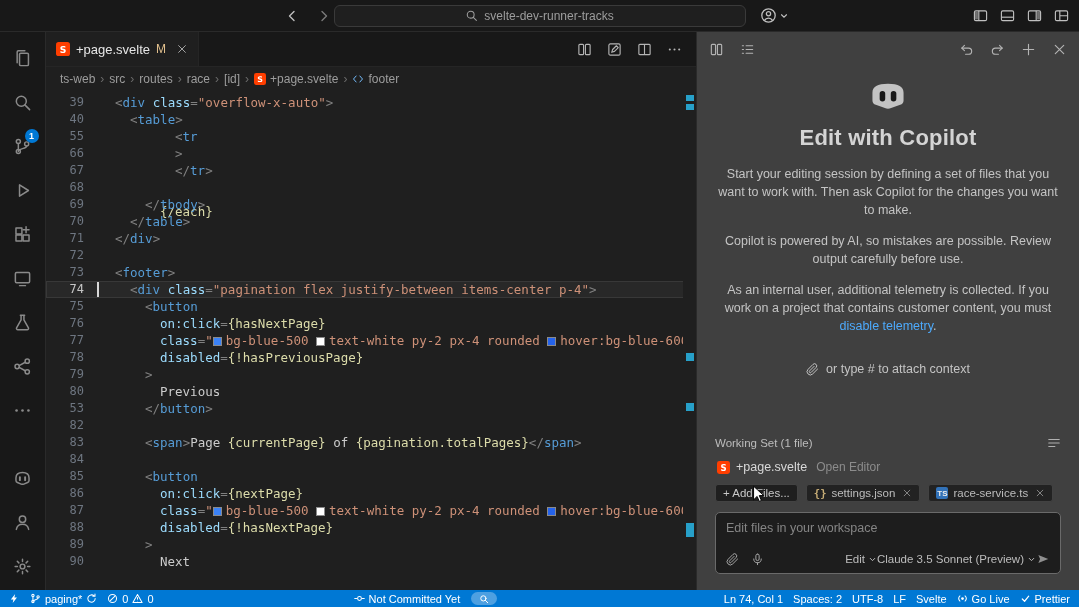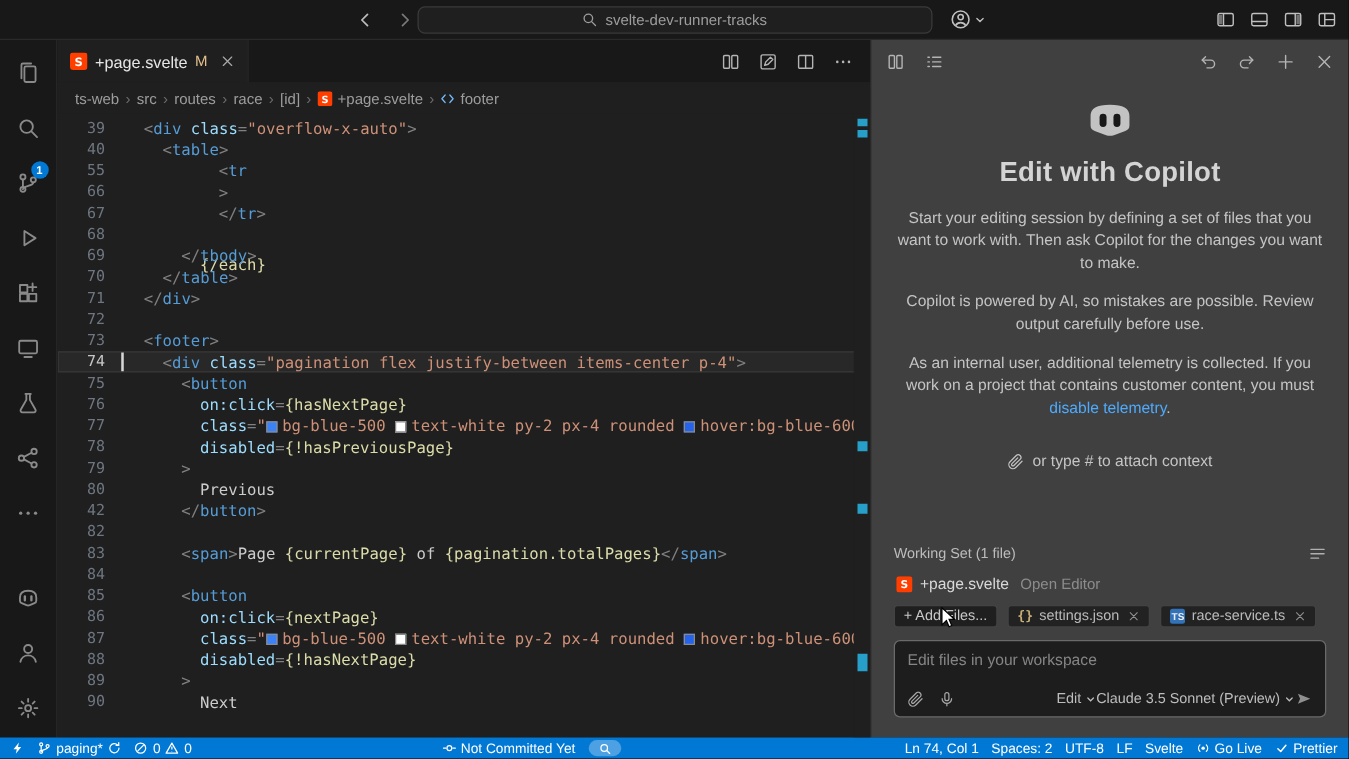--- a/index.html
+++ b/index.html
@@ -393,21 +393,21 @@
             </div>
             <div class="code-row">
               <div class="gutter">79</div>
               <div class="code-text" style="padding-left: 49px;"><span class="tok-pu">&gt;</span></div>
             </div>
             <div class="code-row">
               <div class="gutter">80</div>
               <div class="code-text" style="padding-left: 64px;"><span class="tok-tx">Previous</span></div>
             </div>
             <div class="code-row">
-              <div class="gutter">42</div>
+              <div class="gutter">53</div>
               <div class="code-text" style="padding-left: 49px;"><span class="tok-pu">&lt;/</span><span class="tok-tg">button</span><span class="tok-pu">&gt;</span></div>
             </div>
             <div class="code-row">
               <div class="gutter">82</div>
               <div class="code-text" style="padding-left: 4px;"></div>
             </div>
             <div class="code-row">
               <div class="gutter">83</div>
               <div class="code-text" style="padding-left: 49px;"><span class="tok-pu">&lt;</span><span class="tok-tg">span</span><span class="tok-pu">&gt;</span><span class="tok-tx">Page </span><span class="tok-ex">{currentPage}</span><span class="tok-tx"> of </span><span class="tok-ex">{pagination.totalPages}</span><span class="tok-pu">&lt;/</span><span class="tok-tg">span</span><span class="tok-pu">&gt;</span></div>
             </div>

